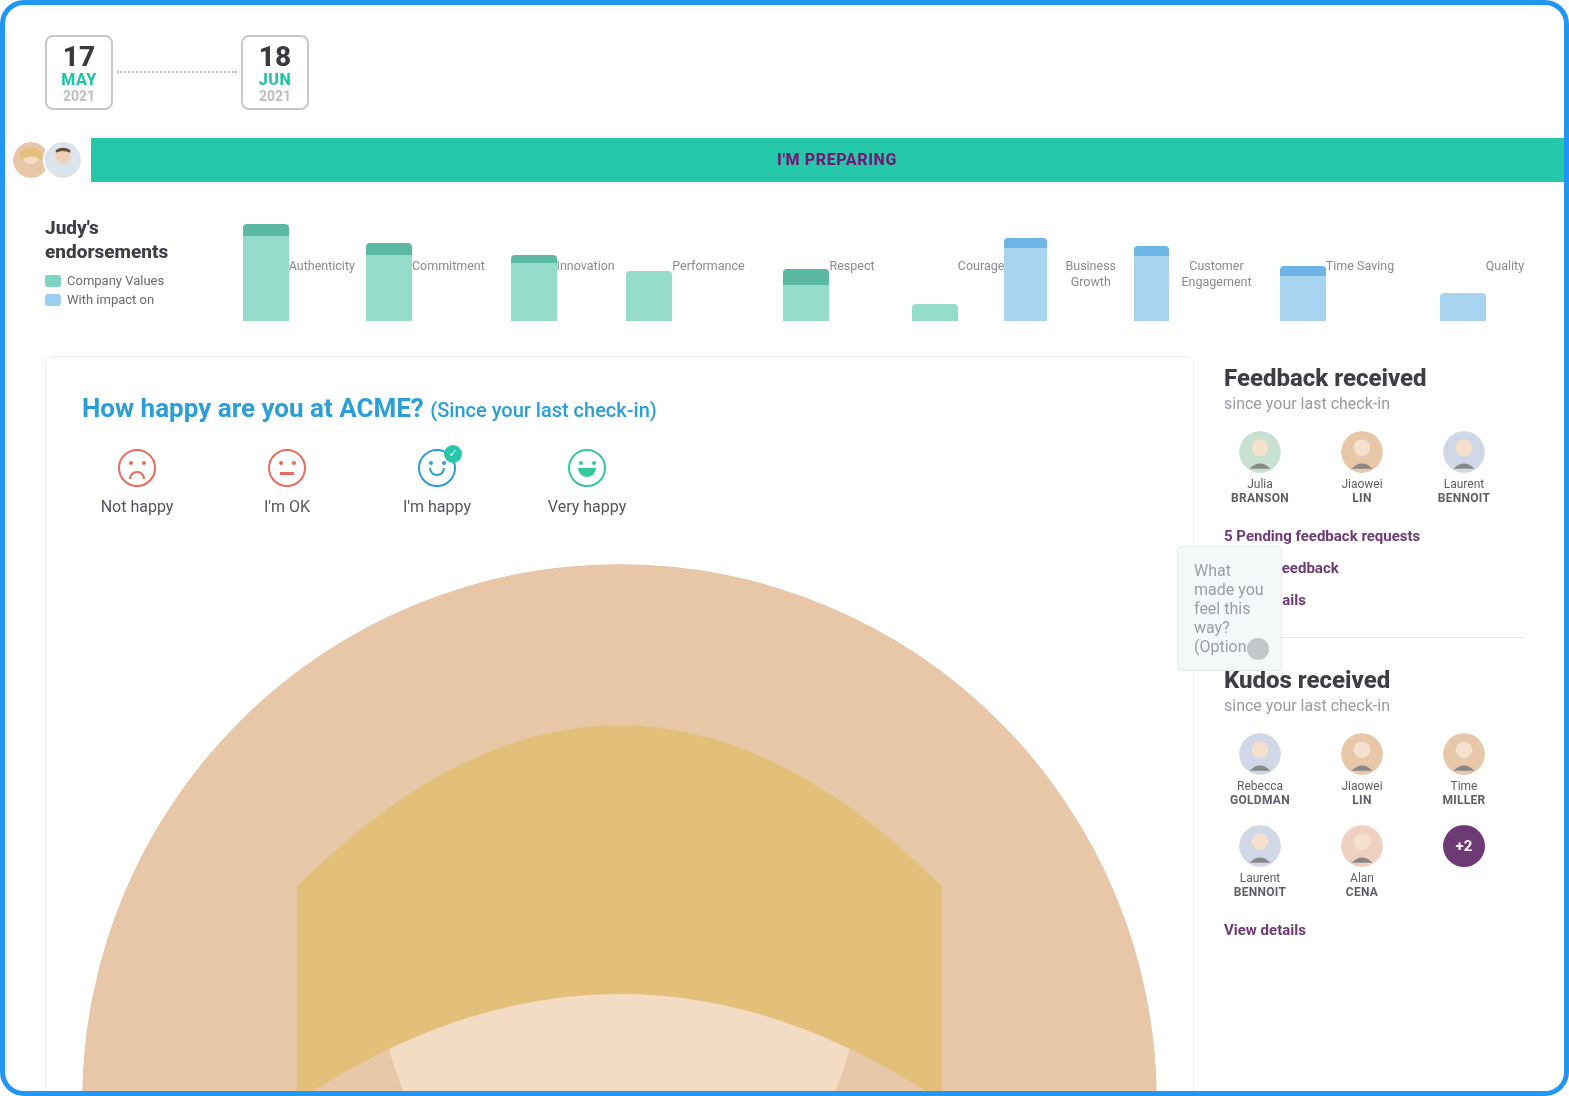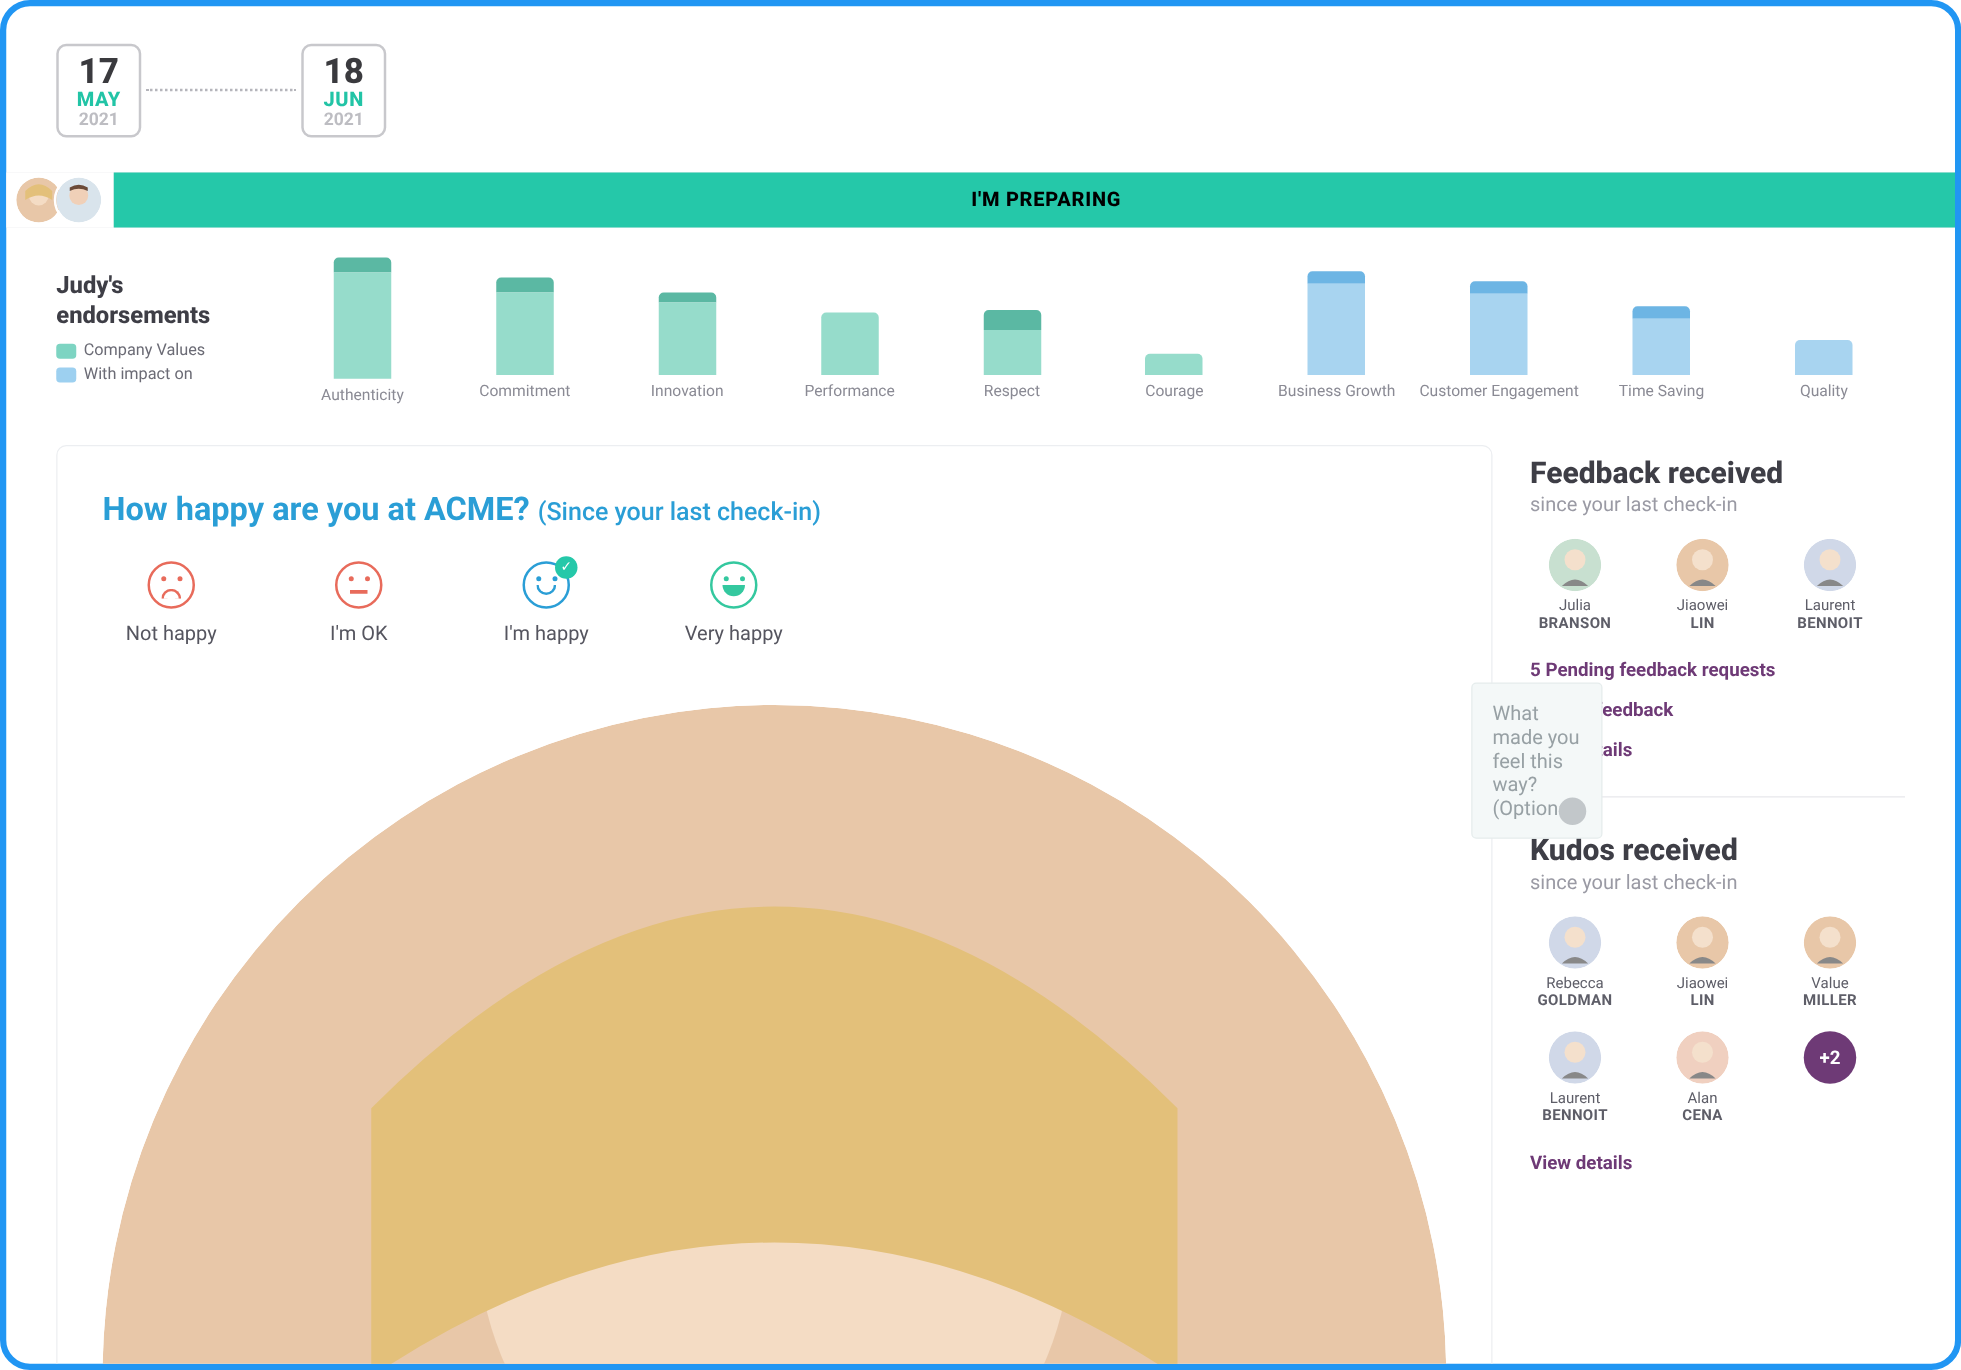--- a/index.html
+++ b/index.html
@@ -23,38 +23,38 @@
 .date-box.jun .mm { color: #22c4a6; }
 .date-box .yy { font-size: 14px; font-weight: 700; color: #bdbdc2; line-height: 1.1; }
 .date-dots { width: 120px; border-bottom: 2px dotted #b5b5bb; height: 1px; margin: 0 4px; }
 
 
 .steps-row { display: flex; align-items: center; height: 44px; background: #e3e3e6; position: relative; }
 .steps-avatars { position: relative; width: 86px; height: 44px; flex-shrink: 0; background: #fff; }
 .steps-avatars .sa1 { width: 40px; height: 40px; border-radius: 50%; position: absolute; left: 6px; top: 2px; border: 2px solid #fff; }
 .steps-avatars .sa2 { width: 40px; height: 40px; border-radius: 50%; position: absolute; left: 38px; top: 2px; border: 2px solid #fff; }
 .step { flex: 1; height: 44px; display: flex; align-items: center; justify-content: center; font-size: 16px; font-weight: 800; letter-spacing: 0.6px; position: relative; }
-.step.active { background: #25c8a9; color: #000000; padding-left: 19px; }
+.step.active { background: #25c8a9; color: #701a75; padding-left: 19px; }
 .step.active::after { content: ""; position: absolute; right: -22px; top: 0; border-top: 22px solid transparent; border-bottom: 22px solid transparent; border-left: 22px solid #25c8a9; z-index: 2; }
 .step:not(.active) { color: #6f6f78; }
 .step:nth-child(3)::after { content: ""; position: absolute; right: -22px; top: 0; border-top: 22px solid transparent; border-bottom: 22px solid transparent; border-left: 22px solid #e3e3e6; z-index: 2; }
 .step:nth-child(3)::before { content: ""; position: absolute; right: -24px; top: 0; border-top: 22px solid transparent; border-bottom: 22px solid transparent; border-left: 22px solid #fff; z-index: 1; }
 
 
 .chart-section { display: flex; padding: 24px 40px 10px 40px; gap: 20px; }
 .chart-legend { width: 160px; padding-top: 10px; flex-shrink: 0; }
 .chart-legend .ctitle { font-size: 19px; font-weight: 800; color: #3e3e46; line-height: 1.25; }
 .legend-items { margin-top: 10px; font-size: 13px; color: #6b6b75; }
 .legend-item { display: flex; align-items: center; gap: 6px; margin-bottom: 4px; }
 .legend-sw { width: 16px; height: 12px; border-radius: 3px; }
 .legend-sw.cv { background: #7dd4c2; }
 .legend-sw.wi { background: #9dd0f0; }
 
 .bars-area { flex: 1; display: flex; align-items: flex-end; gap: 0; height: 130px; }
-.bar-col { flex: 1; display: flex; flex-direction: column; align-items: center; justify-content: flex-end; height: 100%; }
+.bar-col { flex: 1; display: flex; flex-direction: row; align-items: center; justify-content: flex-end; height: 100%; }
 .bar-wrap { width: 46px; display: flex; flex-direction: column; justify-content: flex-end; height: 100px; }
 .bar-cap { border-radius: 4px 4px 0 0; }
 .bar-main { }
 .bar-col.cv .bar-cap { background: #5bb8a3; }
 .bar-col.cv .bar-main { background: #96dccb; }
 .bar-col.bl .bar-cap { background: #6db5e4; }
 .bar-col.bl .bar-main { background: #a8d4f0; }
 .bar-label { font-size: 12.5px; color: #8a8a94; text-align: center; line-height: 1.3; margin-top: 6px; height: 32px; }
 
 
@@ -353,21 +353,21 @@
                 </svg>
                 <div class="pname1">Jiaowei</div>
                 <div class="pname2">LIN</div>
               </div>
               <div class="person">
                 <svg class="ava-svg pavatar" viewBox="0 0 10 10">
                   <circle cx="5" cy="5" r="5" fill="#e8c7a8"></circle>
                   <circle cx="5" cy="4" r="2" fill="#f4e0cc"></circle>
                   <path d="M2.5 9 Q5 6.5 7.5 9 Z" fill="#888"></path>
                 </svg>
-                <div class="pname1">Value</div>
+                <div class="pname1">Time</div>
                 <div class="pname2">MILLER</div>
               </div>
             </div>
       <div class="people-row" id="kd-people2">
               <div class="person">
                 <svg class="ava-svg pavatar" viewBox="0 0 10 10">
                   <circle cx="5" cy="5" r="5" fill="#d0d8e8"></circle>
                   <circle cx="5" cy="4" r="2" fill="#f4e0cc"></circle>
                   <path d="M2.5 9 Q5 6.5 7.5 9 Z" fill="#888"></path>
                 </svg>

